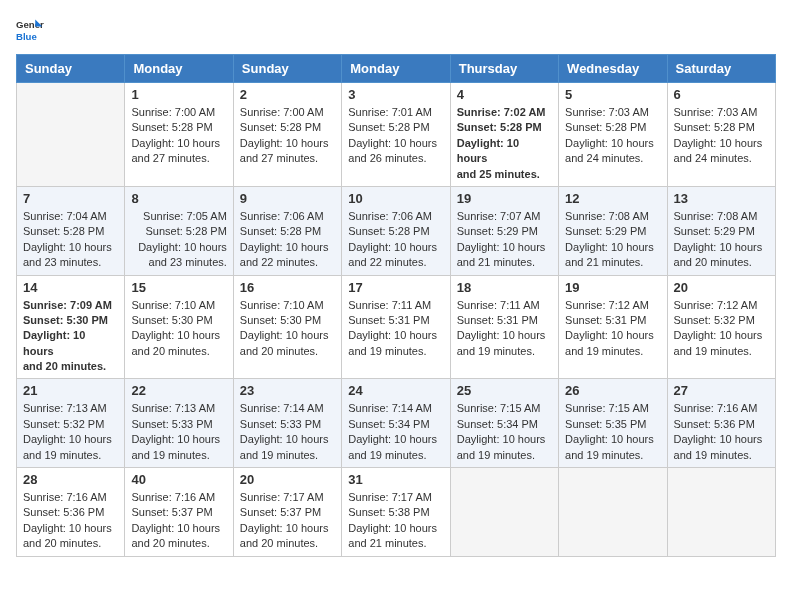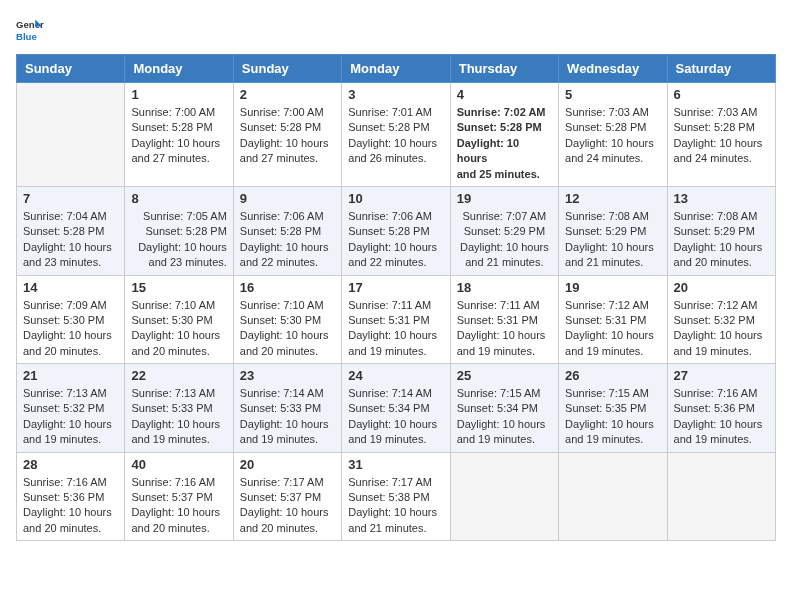--- a/index.html
+++ b/index.html
@@ -176,21 +176,21 @@
         </td>
         <td>
           <span class="day-number">10</span>
           <div class="day-info" style="white-space: pre-line;">Sunrise: 7:06 AM
 Sunset: 5:28 PM
 Daylight: 10 hours
 and 22 minutes.</div>
         </td>
         <td>
           <span class="day-number">19</span>
-          <div class="day-info" style="white-space: pre-line; text-align: center;">Sunrise: 7:07 AM
+          <div class="day-info" style="white-space: pre-line;">Sunrise: 7:07 AM
 Sunset: 5:29 PM
 Daylight: 10 hours
 and 21 minutes.</div>
         </td>
         <td>
           <span class="day-number">12</span>
           <div class="day-info" style="white-space: pre-line;">Sunrise: 7:08 AM
 Sunset: 5:29 PM
 Daylight: 10 hours
 and 21 minutes.</div>
@@ -199,21 +199,21 @@
           <span class="day-number">13</span>
           <div class="day-info" style="white-space: pre-line;">Sunrise: 7:08 AM
 Sunset: 5:29 PM
 Daylight: 10 hours
 and 20 minutes.</div>
         </td>
       </tr>
       <tr class="row-bg-even">
         <td>
           <span class="day-number">14</span>
-          <div class="day-info" style="white-space: pre-line;">Sunrise: 7:09 AM
+          <div class="day-info" style="white-space: pre-line; font-weight: bold;">Sunrise: 7:09 AM
 Sunset: 5:30 PM
 Daylight: 10 hours
 and 20 minutes.</div>
         </td>
         <td>
           <span class="day-number">15</span>
           <div class="day-info" style="white-space: pre-line;">Sunrise: 7:10 AM
 Sunset: 5:30 PM
 Daylight: 10 hours
 and 20 minutes.</div>

